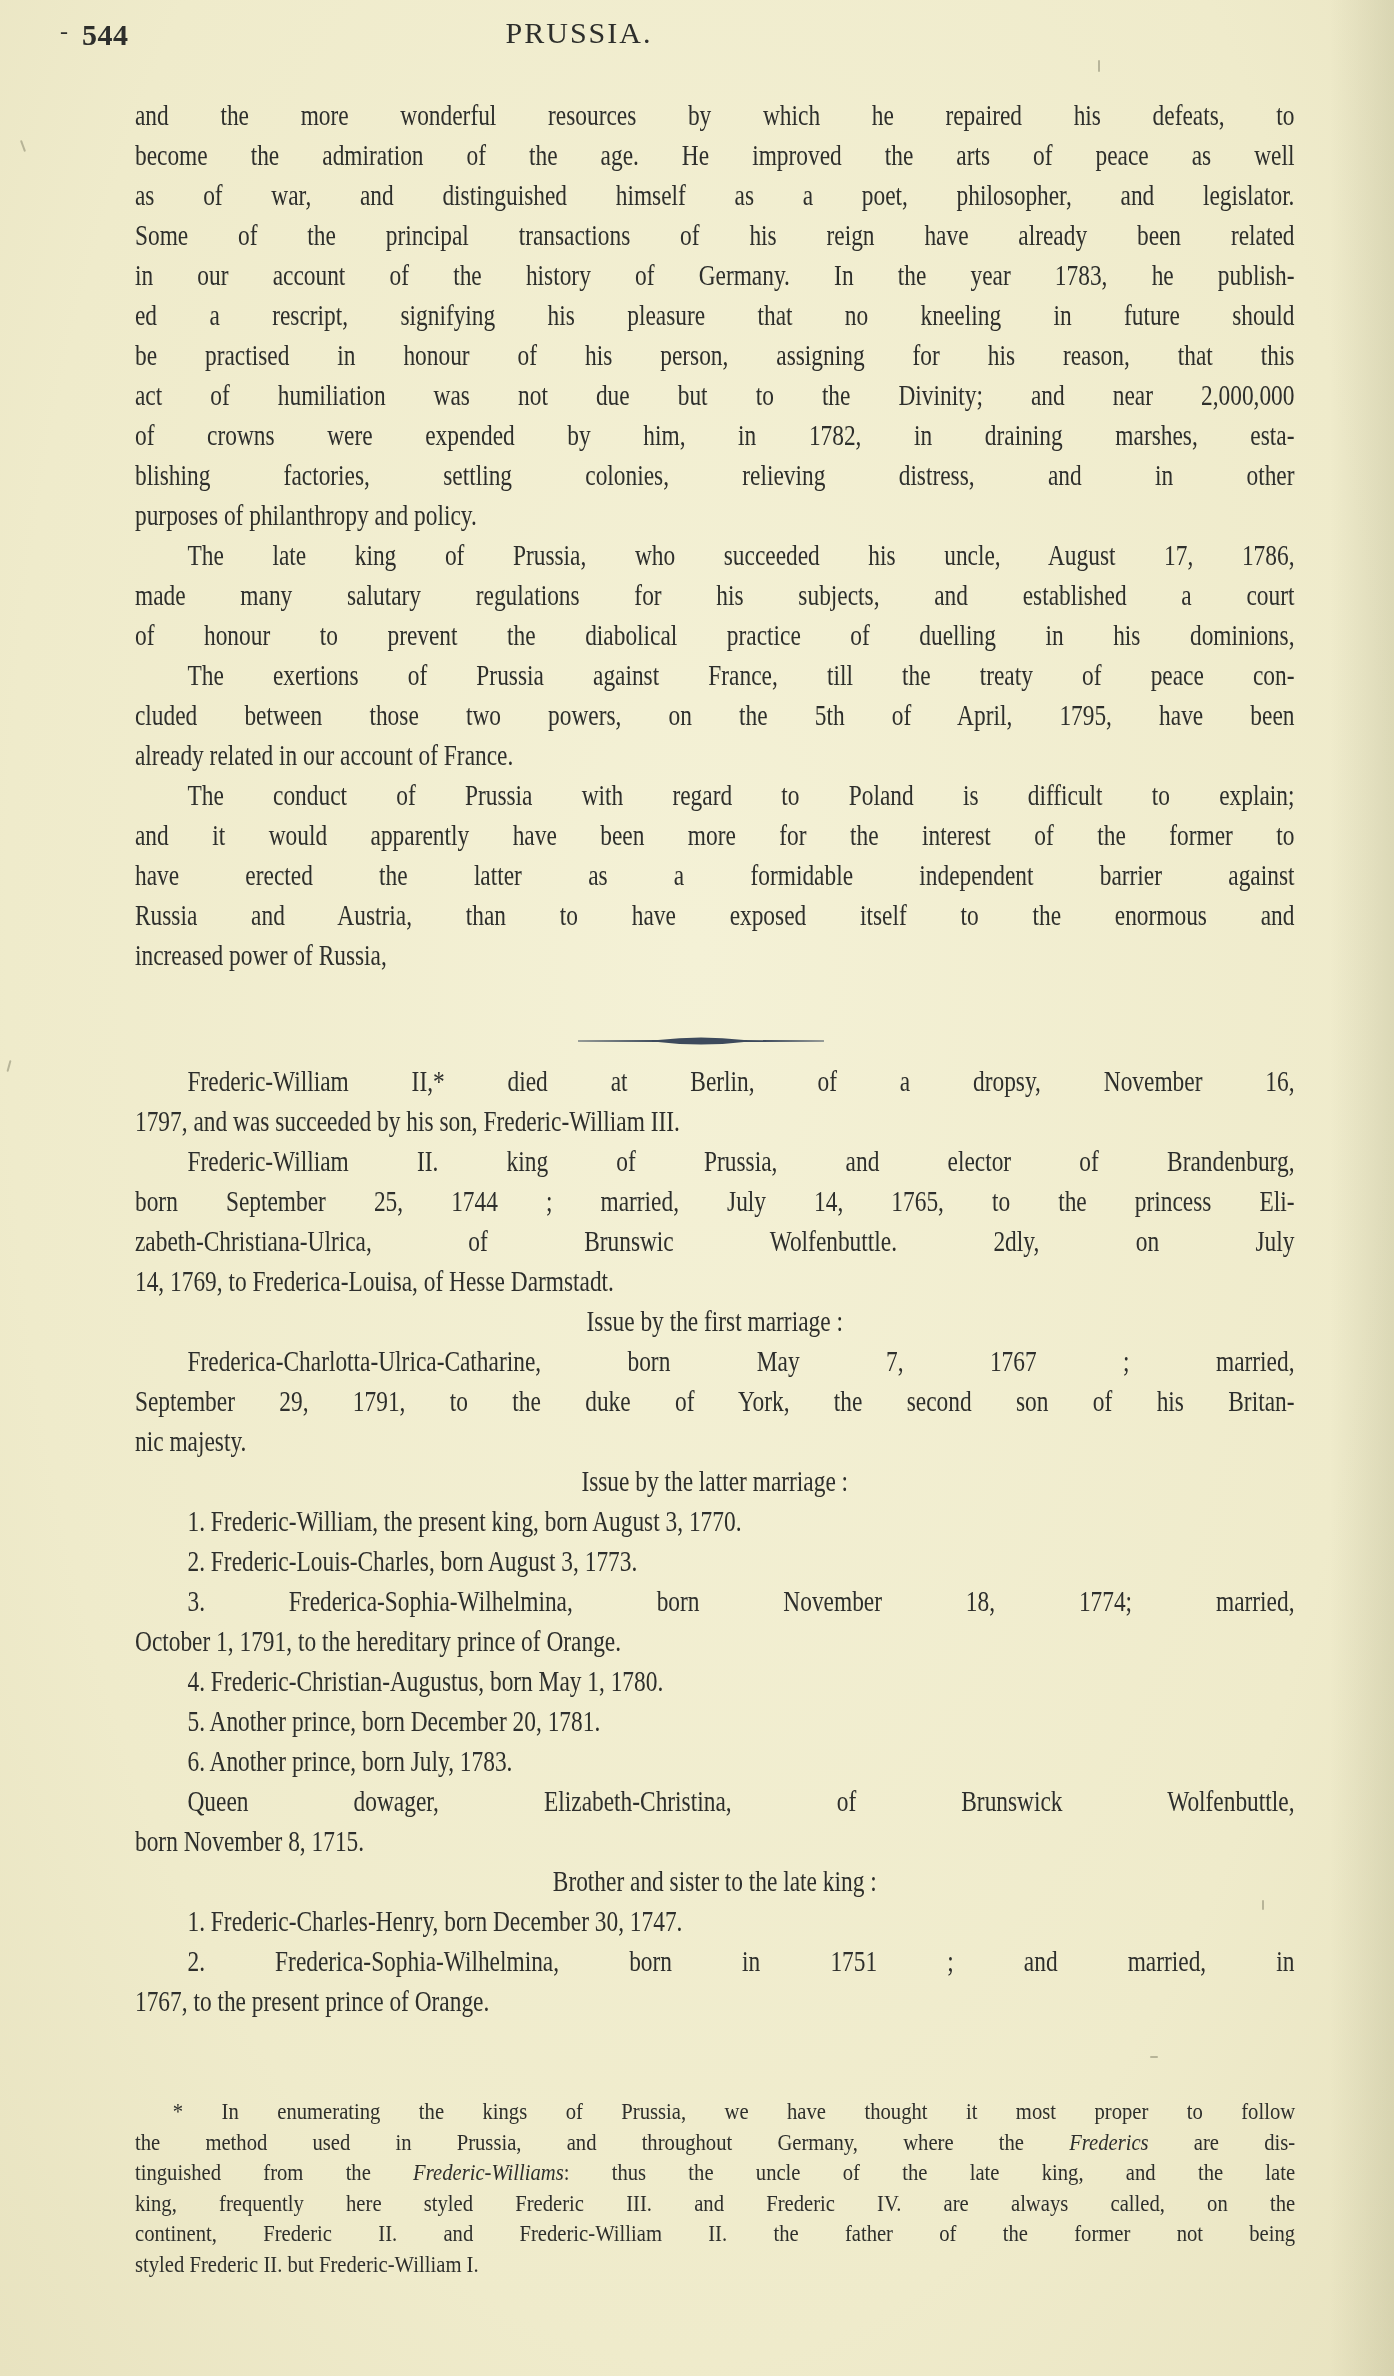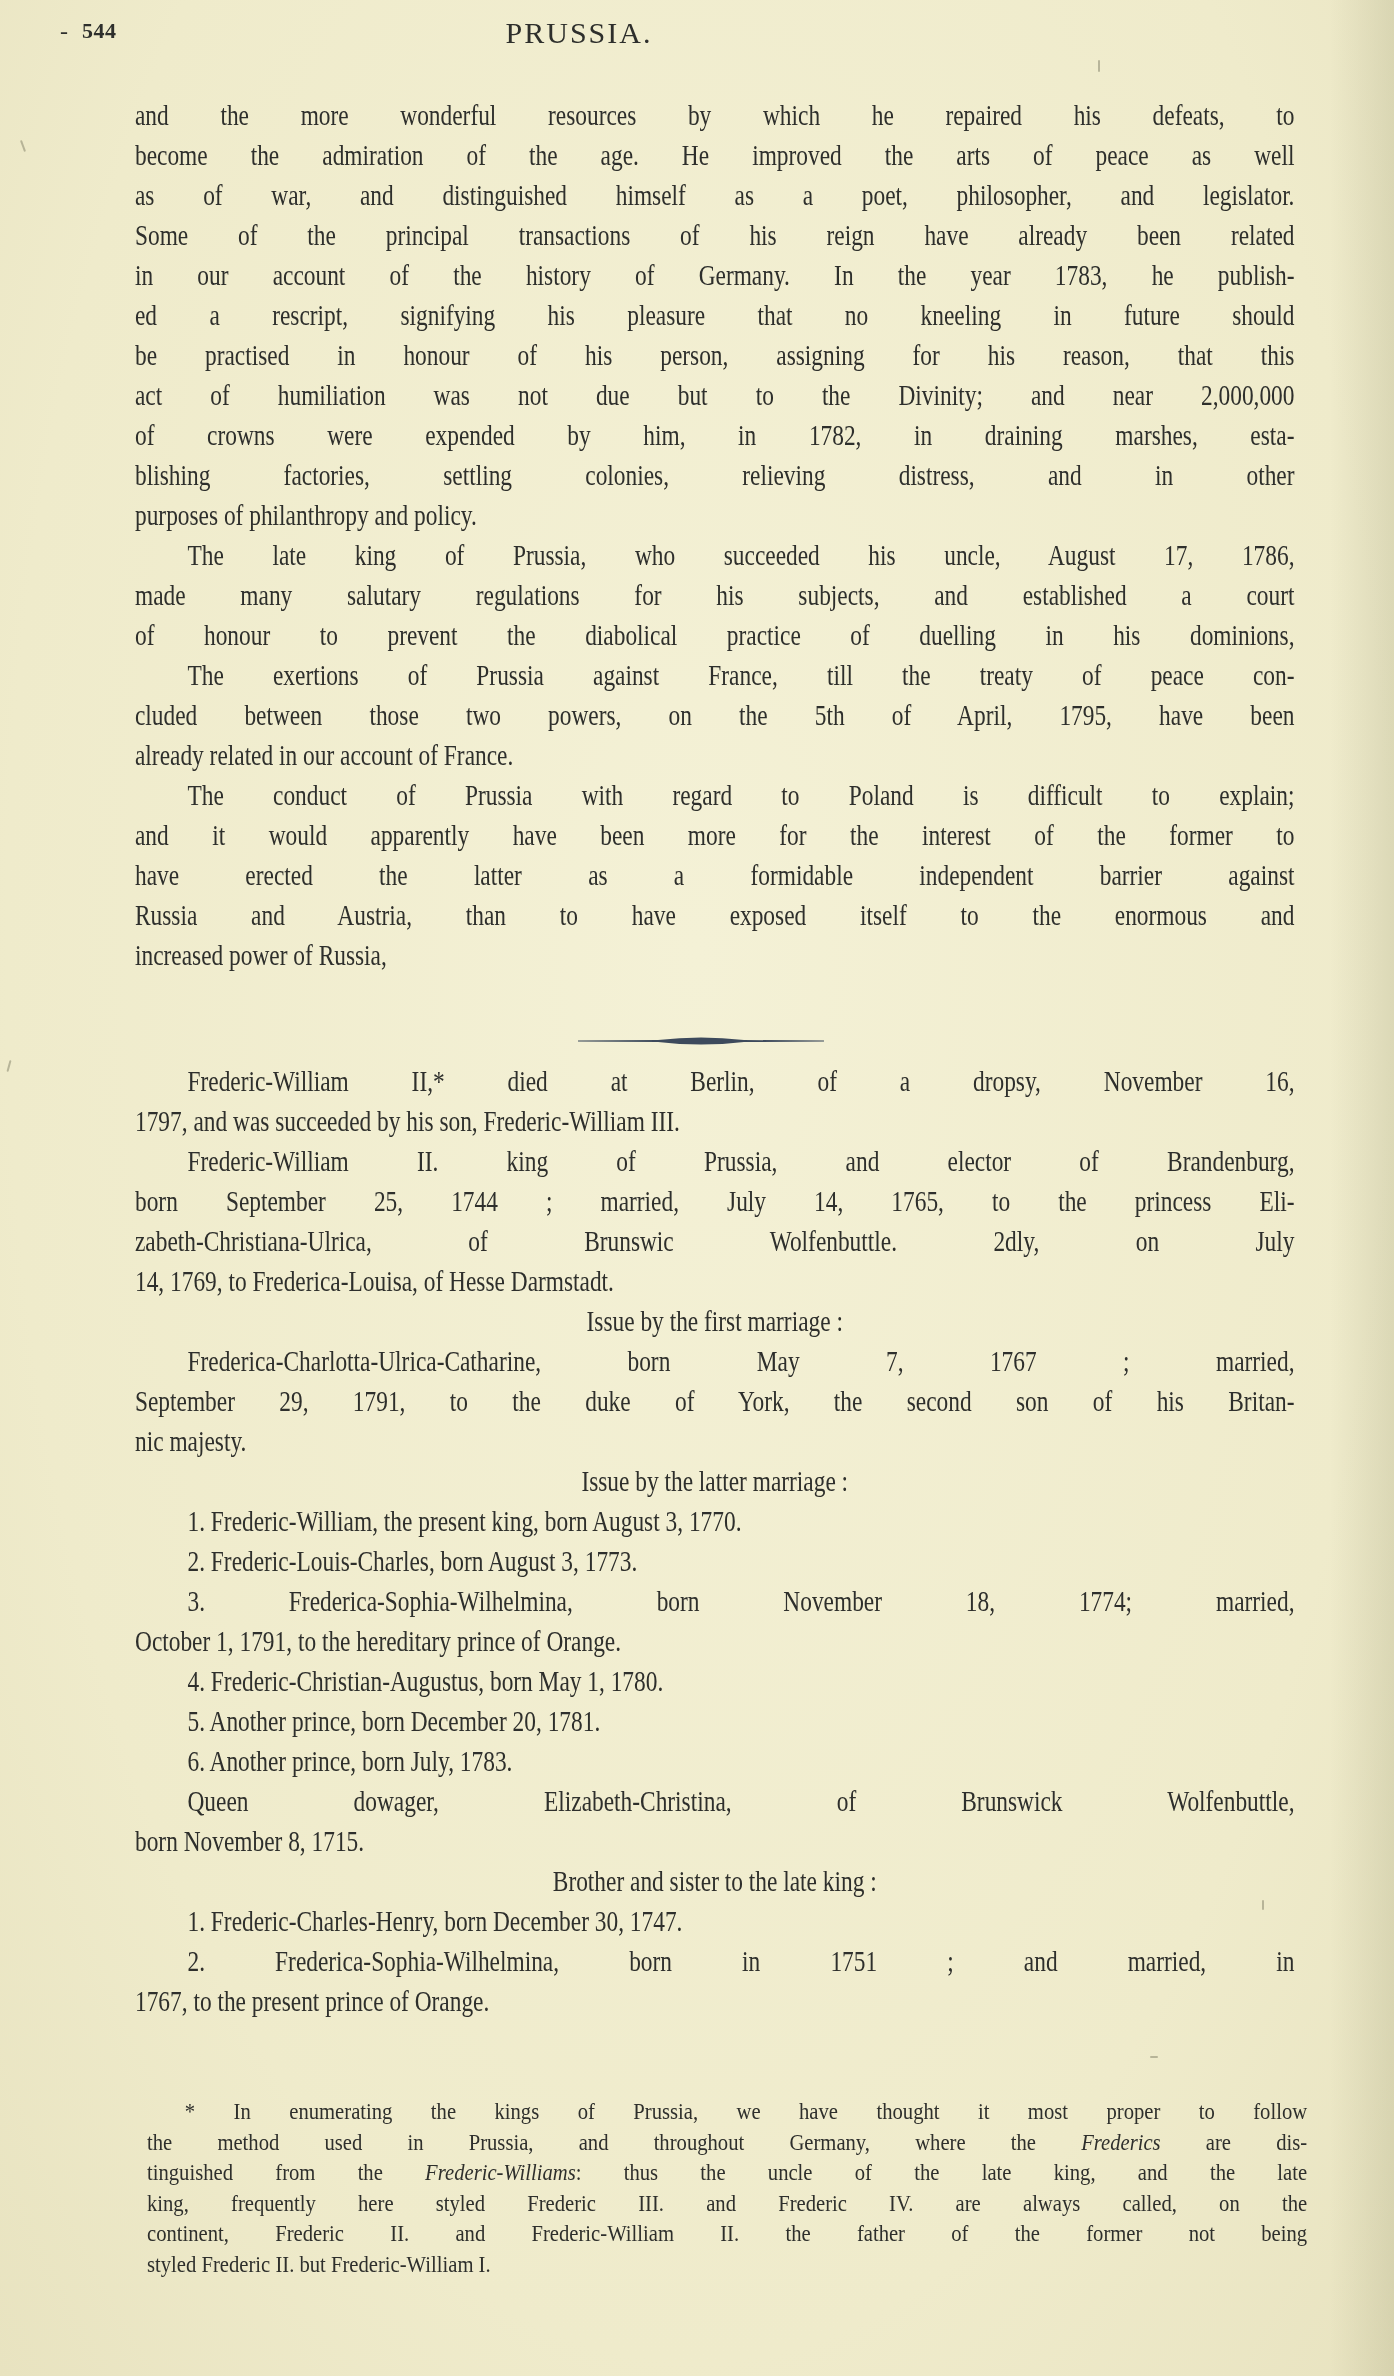--- a/index.html
+++ b/index.html
@@ -27,21 +27,21 @@
       position: absolute;
       top: 10px;
       left: 0;
       width: 1394px;
       height: 40px;
     }
     .page-number {
       position: absolute;
       left: 82px;
       top: 8px;
-      font-size: 22px;
+      font-size: 30px;
       font-weight: bold;
       letter-spacing: 0.5px;
     }
     .page-dash {
       position: absolute;
       left: 60px;
       top: 8px;
       font-size: 24px;
     }
     .page-title {
@@ -93,21 +93,20 @@
       height: 10px;
     }
     .section-b {
       top: 1062px;
     }
     .footnote {
       position: absolute;
       left: 135px;
       top: 2096px;
       width: 1160px;
-      margin-left: 12px;
     }
     .footnote-text {
       font-size: 24px;
       line-height: 30.5px;
       transform: scaleX(0.86);
       transform-origin: left top;
       width: 1349px;
     }
     .footnote-text .line {
       display: block;

